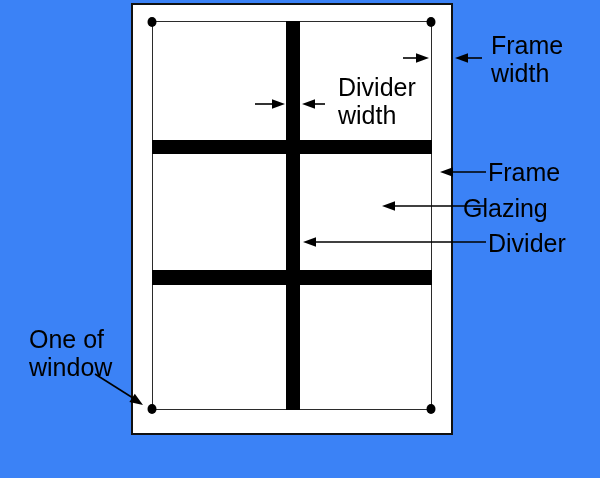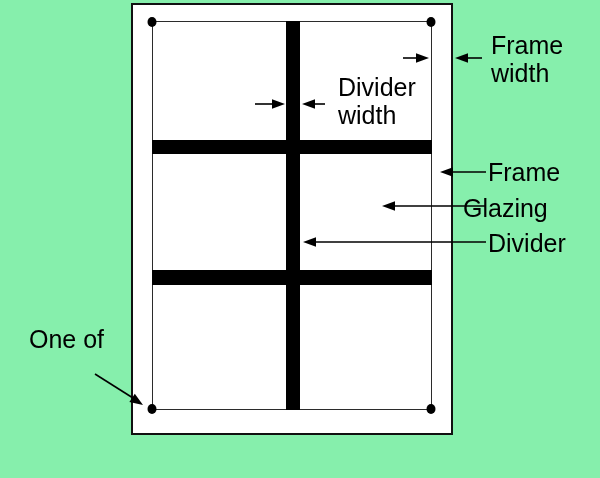--- a/index.html
+++ b/index.html
@@ -5,21 +5,21 @@
   html, body {
     margin: 0;
     padding: 0;
     background: #ffffff;
     font-family: "Liberation Sans", sans-serif;
   }
   .canvas {
     position: relative;
     width: 600px;
     height: 478px;
-    background: #86efac;
+    background: #3b82f6;
     overflow: hidden;
     color: #000000;
   }
   .outer-rect {
     position: absolute;
     left: 131px; top: 3px;
     width: 322px; height: 432px;
     border: 2px solid #111111;
     box-sizing: border-box;
     background: #ffffff;
@@ -132,15 +132,16 @@
   </div>
 
   <div class="label lbl-frame">Frame</div>
 
   <div class="label lbl-glazing">Glazing</div>
 
   <div class="label lbl-divider">Divider</div>
 
   <div class="label lbl-vertex-note">
     <span>One of</span>
+    <span>window</span>
   </div>
 
 </div>
 
 </body></html>

